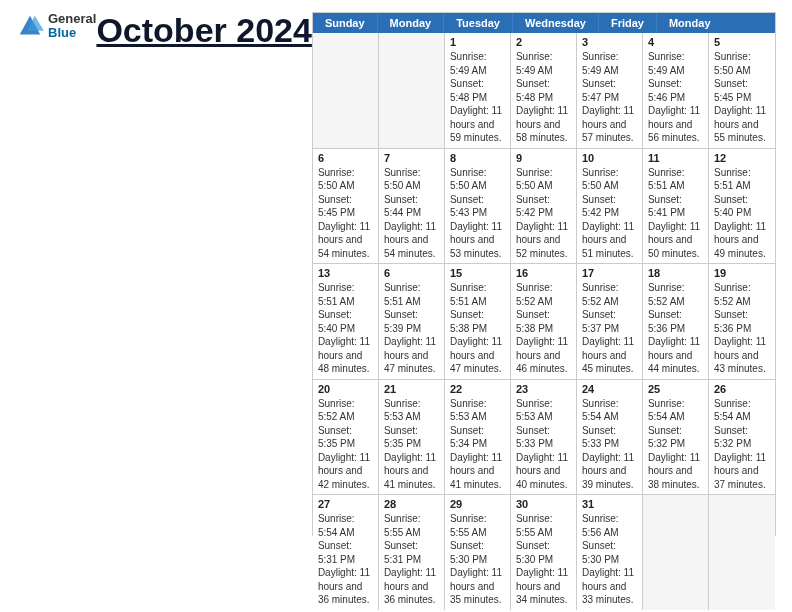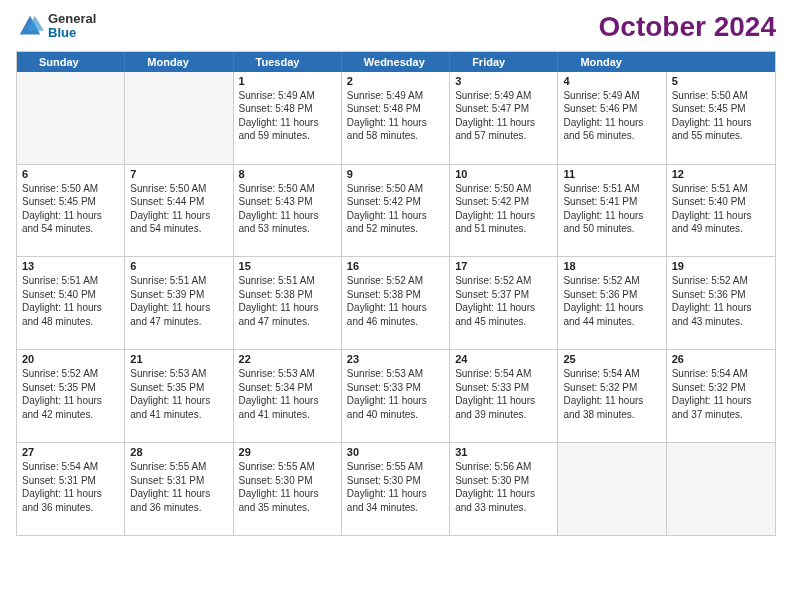--- a/index.html
+++ b/index.html
@@ -8,21 +8,21 @@
       background: #fff;
       width: 792px;
       height: 612px;
       overflow: hidden;
     }
     .page {
       width: 792px;
       height: 548px;
       padding: 12px 16px;
       display: flex;
-      flex-direction: column;
+      flex-direction: row;
     }
     .header {
       display: flex;
       justify-content: space-between;
       align-items: flex-start;
       margin-bottom: 8px;
     }
     .logo {
       display: flex;
       align-items: center;
@@ -44,45 +44,46 @@
       color: #0369a1;
     }
     .logo-icon {
       width: 28px;
       height: 28px;
     }
     .title-block {
       text-align: right;
     }
     .month-title {
-      font-size: 28px;
-      font-weight: bold;
-      color: #701a75;
+      font-size: 34px;
+      font-weight: bold;
+      color: #0f172a;
       line-height: 1.1;
+      text-decoration: underline;
     }
     .location {
       font-size: 13px;
       color: #444;
     }
     .calendar {
       flex: 1;
       display: flex;
       flex-direction: column;
       border: 1px solid #ccc;
     }
     .cal-header {
       display: grid;
       grid-template-columns: repeat(7, 1fr);
       background: #2a6eb5;
     }
     .cal-header-cell {
       color: #fff;
       font-size: 11px;
       font-weight: bold;
-      padding: 4px 22px;
+      padding: 4px 12px;
       text-align: left;
       border-right: 1px solid #3a7ec5;
     }
     .cal-header-cell:last-child { border-right: none; }
     .cal-body {
       flex: 1;
       display: flex;
       flex-direction: column;
     }
     .cal-row {

